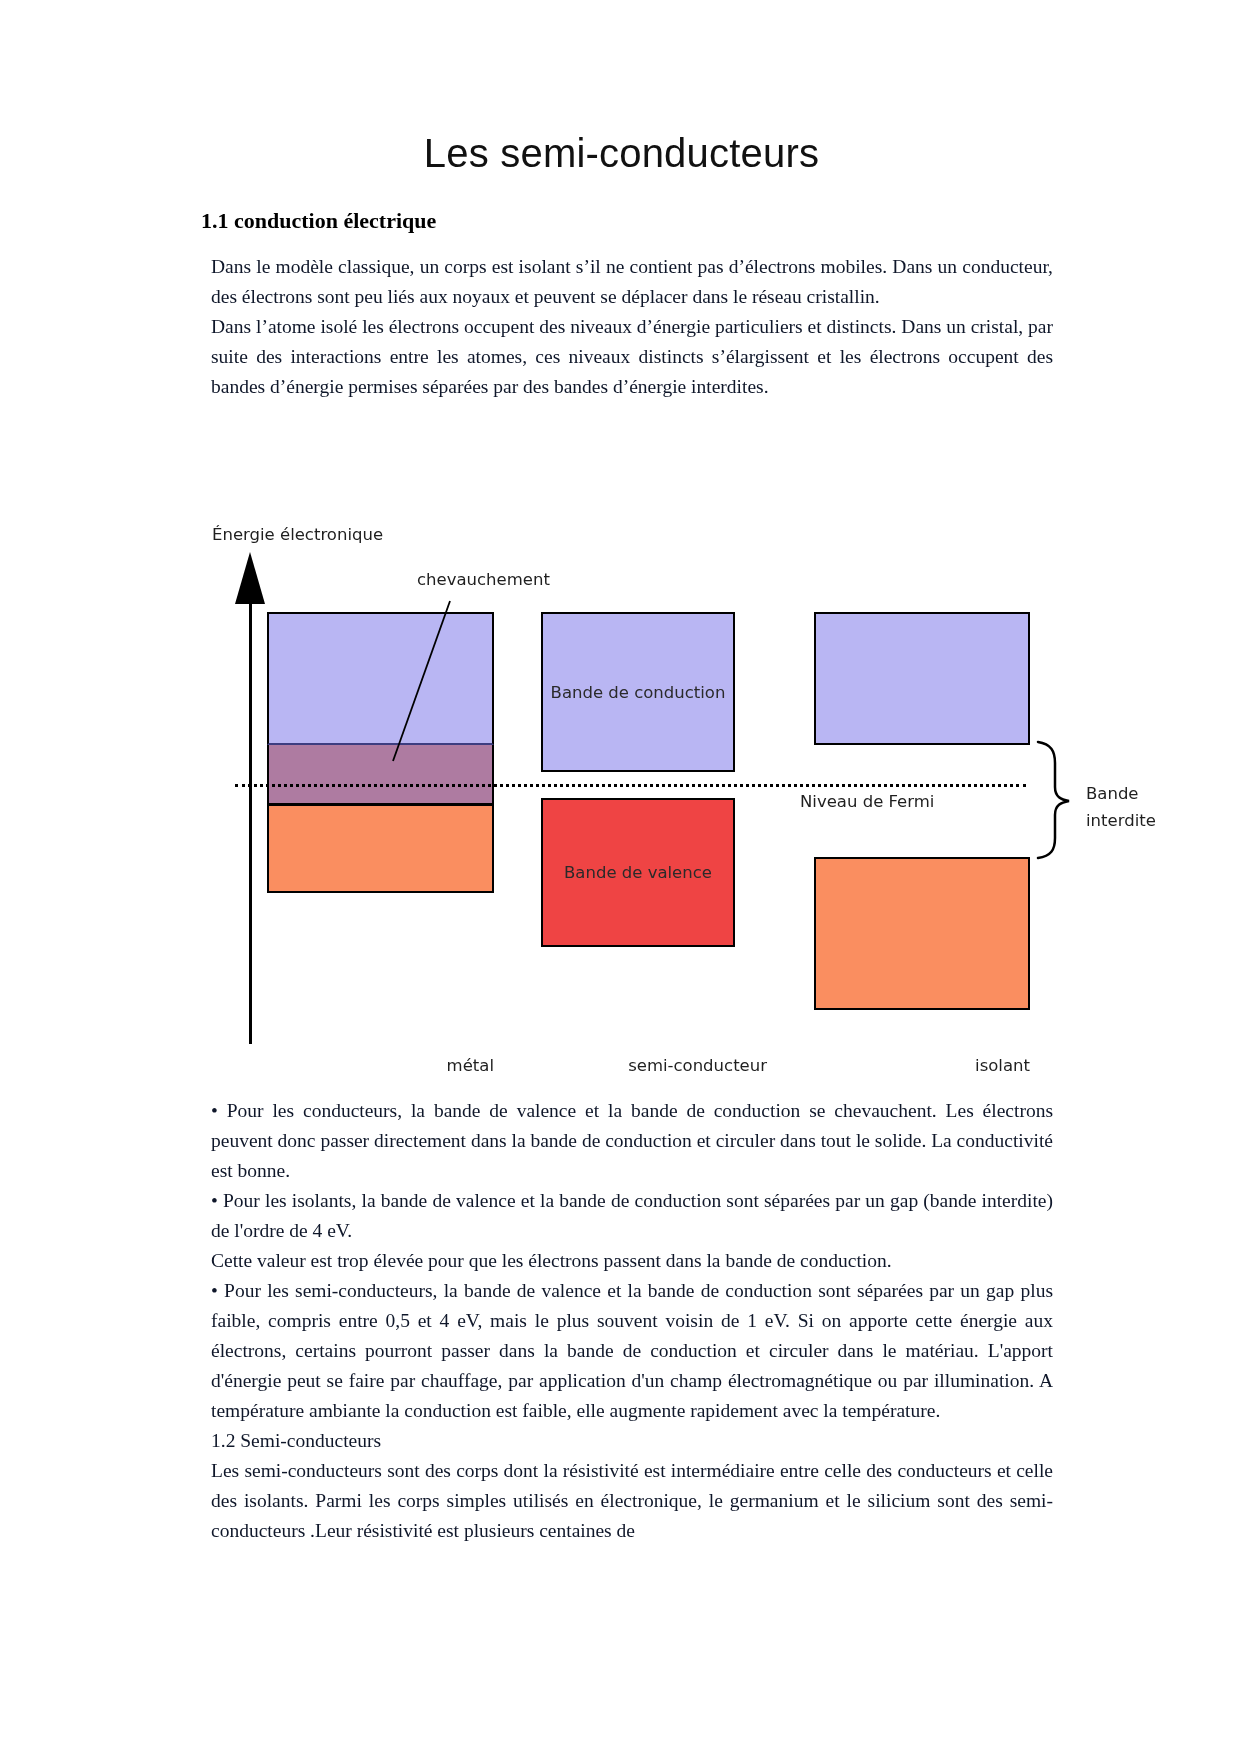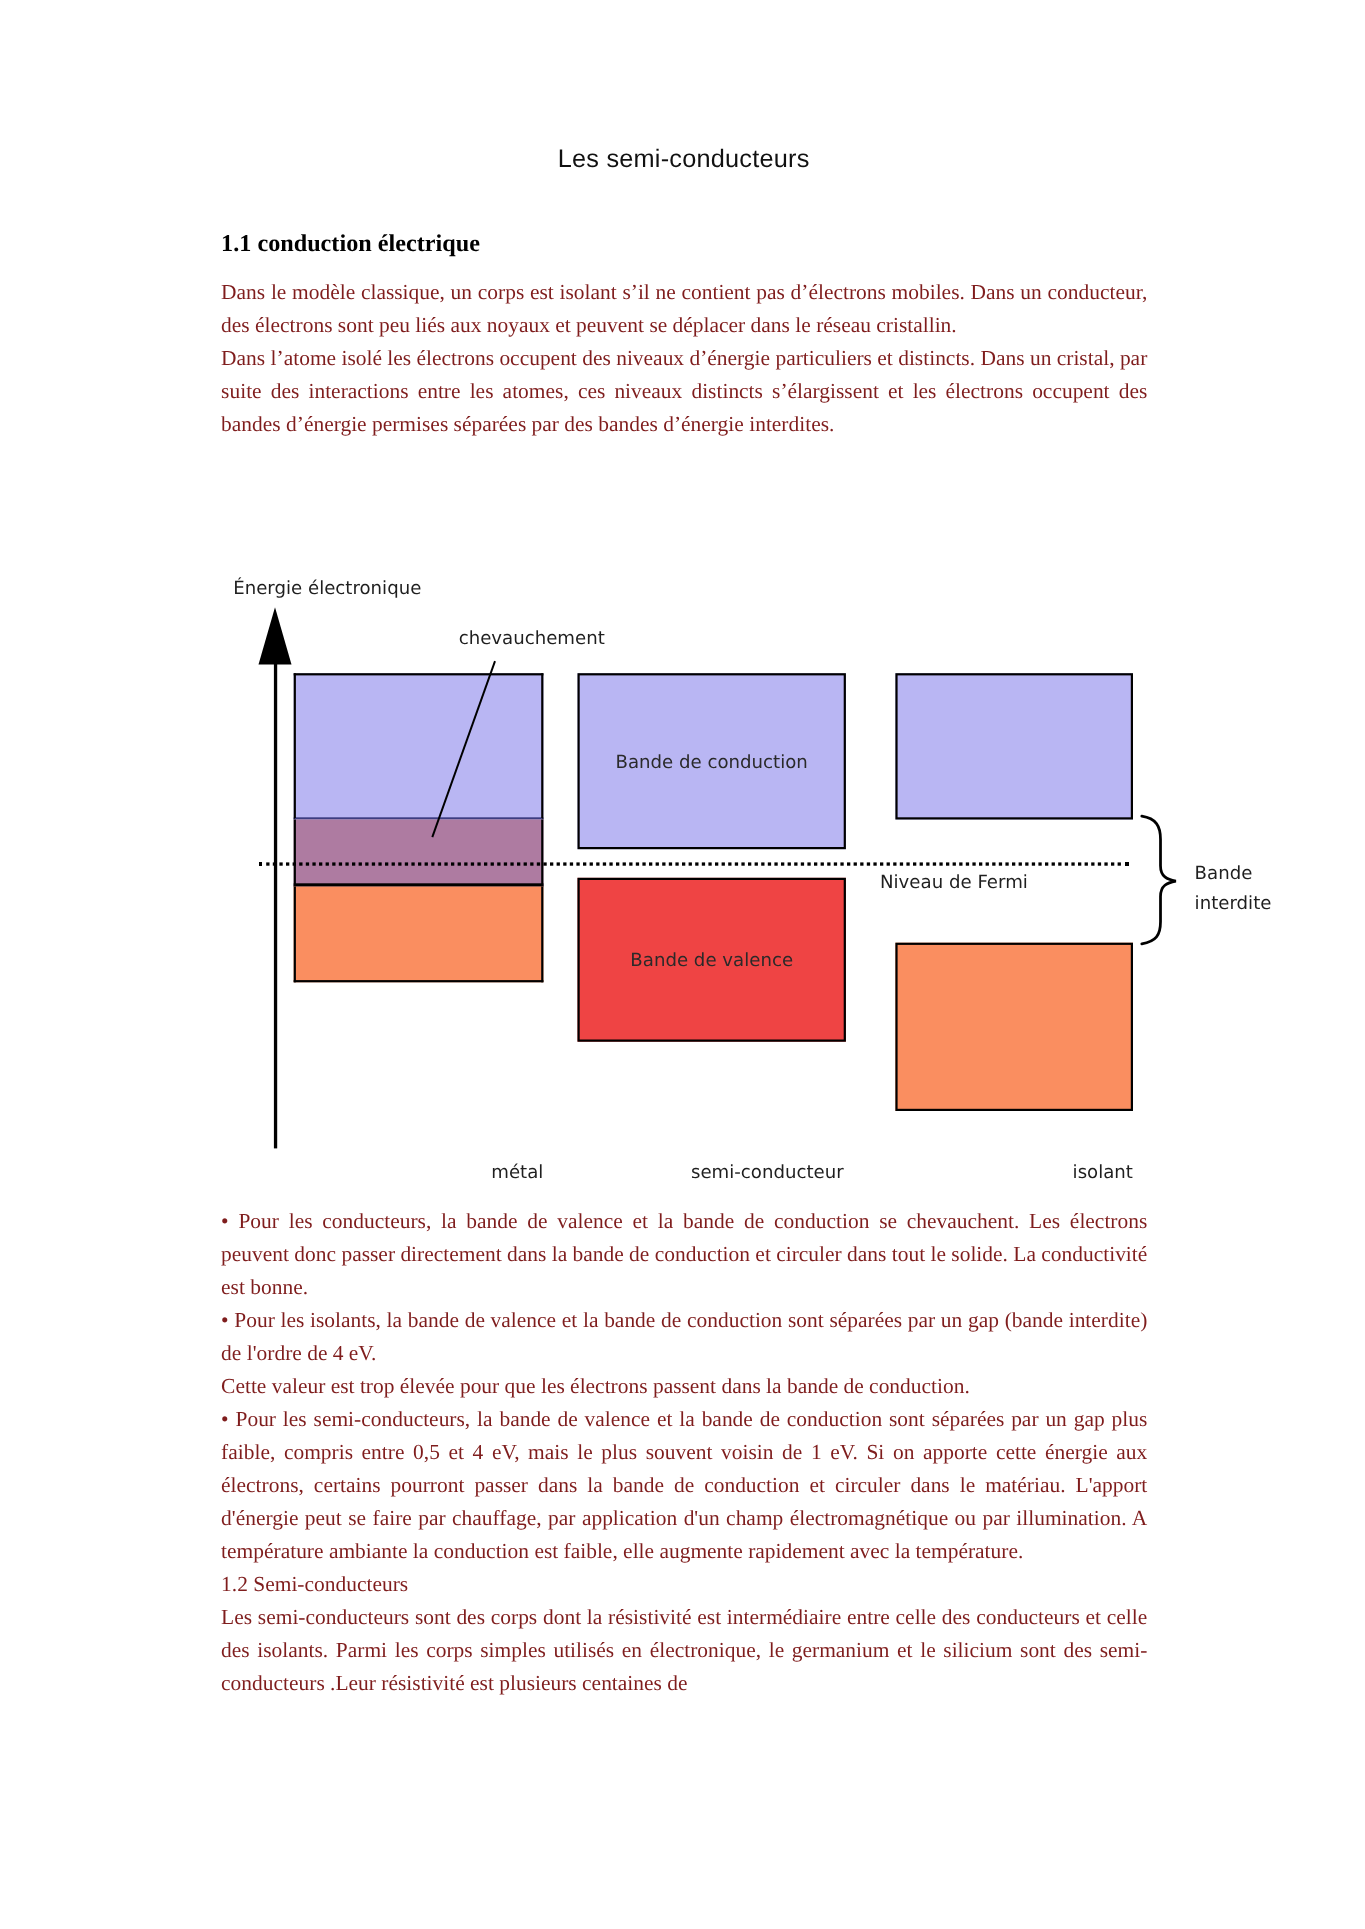--- a/index.html
+++ b/index.html
@@ -4,26 +4,26 @@
 <style>
   * { margin:0; padding:0; box-sizing:border-box; }
   html,body { background:#ffffff; }
   .page {
     position:relative; width:1241px; height:1754px; background:#ffffff;
     font-family:"Liberation Serif", serif; color:#000; overflow:hidden;
   }
   .title {
     position:absolute; top:131px; left:200px; width:843px;
     text-align:center; font-family:"Liberation Sans", sans-serif;
-    font-weight:400; font-size:23px; letter-spacing:0.2px; color:#111;
+    font-weight:400; font-size:40px; letter-spacing:0.2px; color:#111;
   }
   .sec-heading-1 { position:absolute; left:201px; top:208px; font-size:22px;font-weight:bold; }
   .textblock {
-    position:absolute; left:201px; width:842px;
-    font-size:19.5px; line-height:30px; text-align:justify; color:#7f1d1d;
+    position:absolute; left:211px; width:842px;
+    font-size:19.5px; line-height:30px; text-align:justify; color:#0f172a;
   }
   .textblock p { margin:0; }
   #block1 { top:252px; }
   #block2 { top:1096px; }
 
   
   .diagram {
     position:absolute; left:0; top:470px; width:1241px; height:620px;
     font-family:"DejaVu Sans","Liberation Sans",sans-serif;
     font-size:16.5px; color:#1f1f1f;
@@ -33,21 +33,21 @@
   .overlap-label{ left:397px; top:100px;margin-left:20px; }
   .arrow-head {
     position:absolute; left:235px; top:82px; width:0; height:0;
     border-left:15px solid transparent; border-right:15px solid transparent;
     border-bottom:52px solid #000;
   }
   .axis-line { position:absolute; left:249px; top:128px; width:3px; height:446px; background:#000; }
 
   .col { position:absolute; top:142px; }
   .col-metal { left:267px; width:227px; }
-  .col-semi  { left:525px; width:244px; }
+  .col-semi  { left:541px; width:194px; }
   .col-insul { left:814px; width:216px; }
   .band { position:relative; border:2.5px solid #000; width:100%; }
   .band-label { display:flex; align-items:center; justify-content:center; height:100%; color:#2a2a2a; }
   .m-blue   { height:133px; border-bottom:2px solid #3d3d80; }
   .m-mauve  { height:61px;  border-top:none; border-bottom:3px solid #000; }
   .m-orange { height:87px;  border-top:none; }
   .s-blue   { height:160px; }
   .s-gap    { height:26px; }
   .s-orange { height:149px; }
   .i-blue   { height:133px; }

